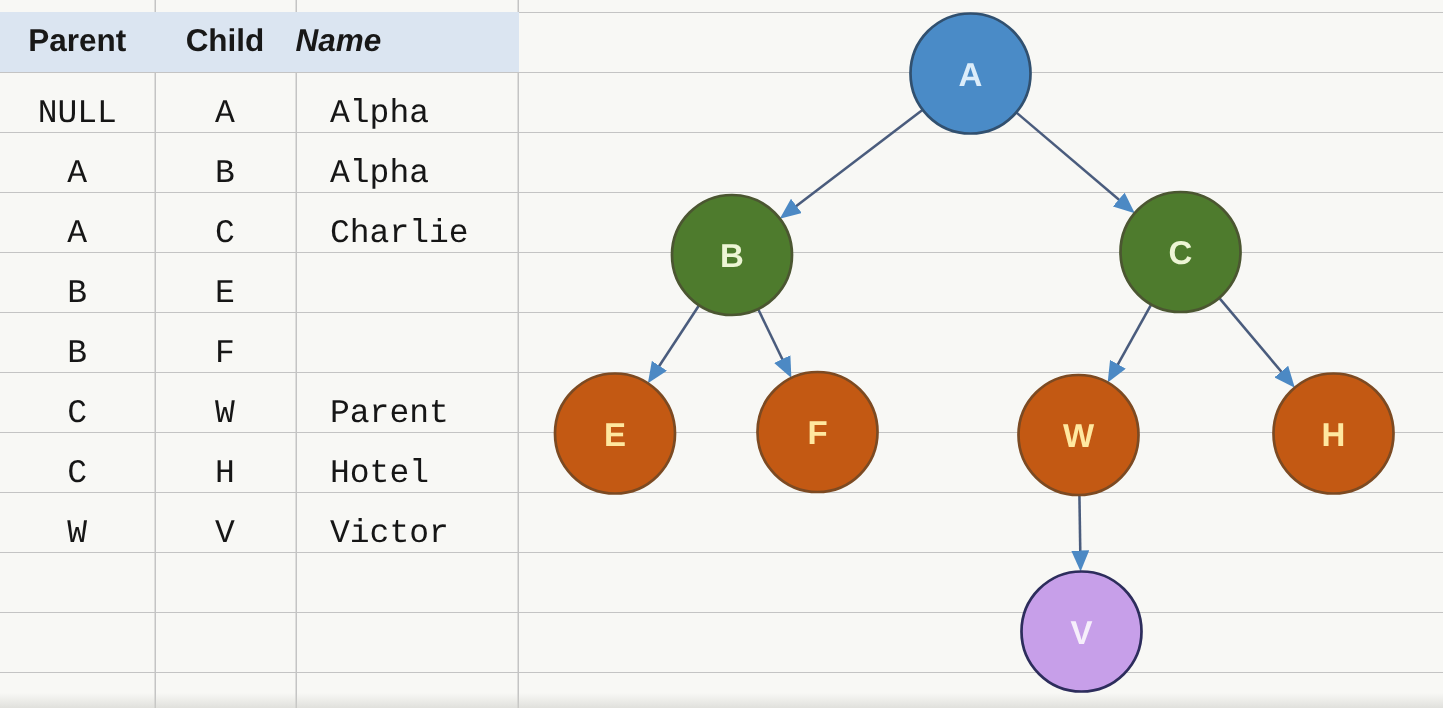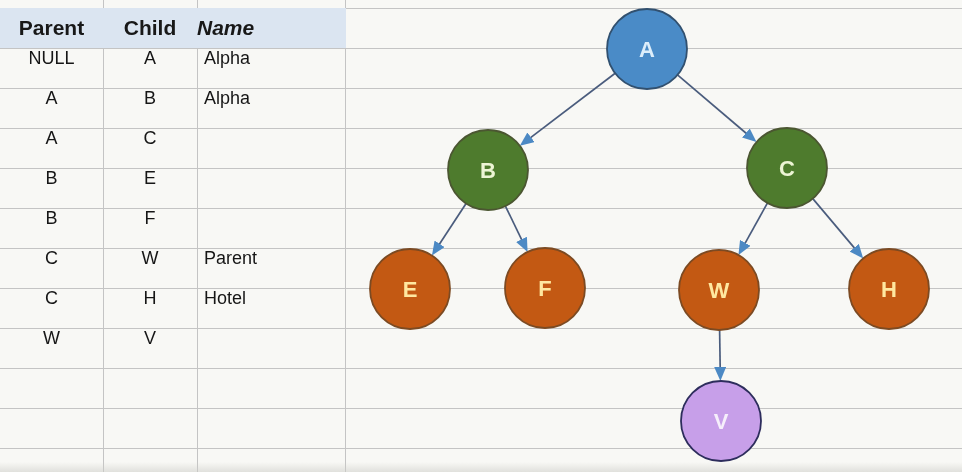--- a/index.html
+++ b/index.html
@@ -32,25 +32,25 @@
   
   .thead{
     position:absolute;left:0;top:8px;width:346px;height:40px;
     background:#dbe5f1;z-index:2;
     display:flex;align-items:center;
     font-weight:700;font-size:21px;color:#181818;
   }
   .tbody{
     position:absolute;left:0;top:48px;width:346px;z-index:2;
   }
-  .tr{display:flex;height:40px;align-items:flex-start;font-size:18px;color:#161616;}
+  .tr{display:flex;height:40px;align-items:flex-end;font-size:22px;color:#161616;font-family:Liberation Mono, monospace;}
   .td,.th{white-space:nowrap;overflow:hidden;}
   .c1{width:103px;text-align:center;}
   .c2{width:94px;text-align:center;}
-  .c3{width:149px;text-align:left;padding-left:7px;box-sizing:border-box;}
+  .c3{width:149px;text-align:left;padding-left:23px;box-sizing:border-box;}
 
   
   svg.tree{position:absolute;left:0;top:0;z-index:4;}
   svg.tree text{
     font-family:"Liberation Sans", sans-serif;
     font-size:22px;font-weight:600;
     text-anchor:middle;
   }
 </style>
 </head>
@@ -75,20 +75,21 @@
       <div class="td c3">Alpha</div>
     </div>
     <div class="tr">
       <div class="td c1">A</div>
       <div class="td c2">B</div>
       <div class="td c3">Alpha</div>
     </div>
     <div class="tr">
       <div class="td c1">A</div>
       <div class="td c2">C</div>
+      <div class="td c3">Charlie</div>
     </div>
     <div class="tr">
       <div class="td c1">B</div>
       <div class="td c2">E</div>
     </div>
     <div class="tr">
       <div class="td c1">B</div>
       <div class="td c2">F</div>
     </div>
     <div class="tr">
@@ -97,20 +98,21 @@
       <div class="td c3">Parent</div>
     </div>
     <div class="tr">
       <div class="td c1">C</div>
       <div class="td c2">H</div>
       <div class="td c3">Hotel</div>
     </div>
     <div class="tr">
       <div class="td c1">W</div>
       <div class="td c2">V</div>
+      <div class="td c3">Victor</div>
     </div>
   </div>
 
   <svg class="tree" width="962" height="472" viewBox="0 0 962 472">
       <defs>
         <marker id="arrow" markerUnits="userSpaceOnUse" markerWidth="14" markerHeight="12" refX="10" refY="6" orient="auto">
           <path d="M0,0 L14,6 L0,12 Z" fill="#4c89c4"></path>
         </marker>
       </defs>
       <line x1="615.1689495813762" y1="73.22362956385834" x2="523.0141554604861" y2="143.35400747975584" stroke="#4a5c7d" stroke-width="1.7" marker-end="url(#arrow)"></line>

